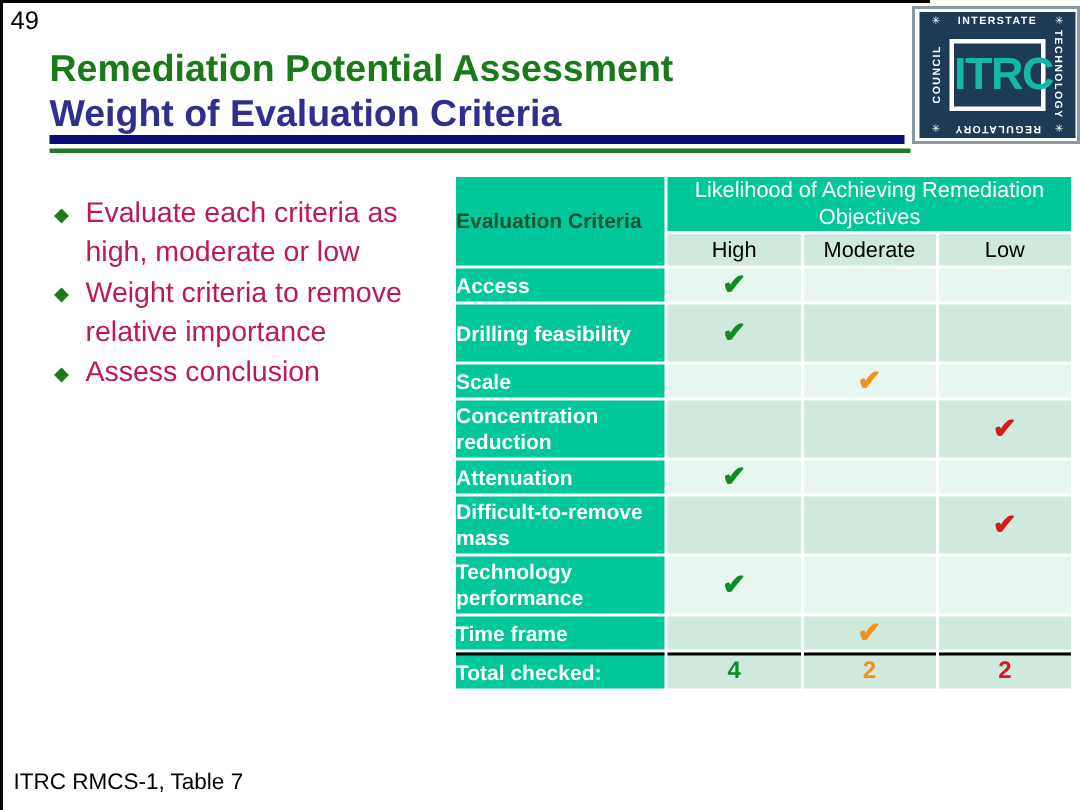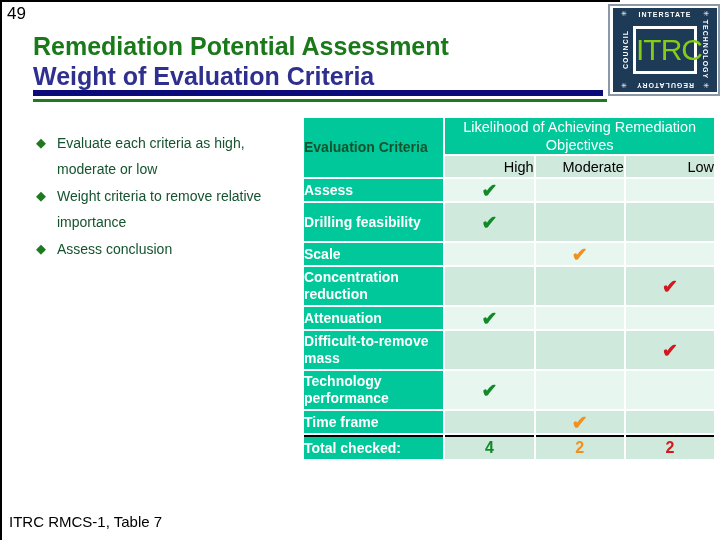--- a/index.html
+++ b/index.html
@@ -103,23 +103,23 @@
   #logo-left  { left: -25px; top: 38px; width: 74px; text-align: center;
                 transform: rotate(-90deg); }
   #logo-right { right: -25px; top: 38px; width: 74px; text-align: center;
                 transform: rotate(90deg); }
   #logo-center {
     position: absolute;
     left: 20px; top: 18px;
     width: 64px; height: 48px;
     border: 3px solid #ffffff;
     box-sizing: border-box;
-    color: #84cc16;
+    color: #14b8a6;
     font-size: 30px;
-    font-weight: normal;
+    font-weight: bold;
     letter-spacing: -1px;
     text-align: center;
     line-height: 42px;
     font-family: "Liberation Sans", sans-serif;
   }
   .logo-star {
     position: absolute;
     color: #ffffff;
     font-size: 7px;
   }
@@ -137,22 +137,22 @@
   }
   .bullet-mark {
     flex: 0 0 auto;
     width: 21px;
     color: #1f7a1f;
     font-size: 13px;
     line-height: 26px;
   }
   .bullet-text {
     flex: 1 1 auto;
-    color: #14532d;
-    font-size: 14px;
+    color: #be185d;
+    font-size: 19px;
     line-height: 26px;
   }
 
   
   #matrix {
     position: absolute;
     left: 300px; top: 114px;
     width: 414px;
     border-collapse: separate;
     border-spacing: 2px;
@@ -180,21 +180,21 @@
     font-weight: normal;
     line-height: 18px;
     text-align: center;
     padding: 3px 2px;
   }
   .sub-head {
     background: #cfe9dd;
     color: #000000;
     font-size: 14.5px;
     font-weight: normal;
-    text-align: right;
+    text-align: center;
     height: 21px;
   }
   .row-label {
     background: #00c89a;
     color: #ffffff;
     font-size: 14px;
     font-weight: bold;
     line-height: 17px;
     text-align: left;
     padding: 2px 0 2px 5px;
@@ -288,21 +288,21 @@
         <th class="span-head" colspan="3">Likelihood of Achieving Remediation Objectives</th>
       </tr>
       <tr id="subhead-row">
           <th class="sub-head">High</th>
           <th class="sub-head">Moderate</th>
           <th class="sub-head">Low</th>
         </tr>
     </thead>
     <tbody id="matrix-body">
         <tr class="shade-a r1">
-          <td class="row-label">Assess</td>
+          <td class="row-label">Access</td>
           <td class="cell"><span class="check-high">✔</span></td>
           <td class="cell"></td>
           <td class="cell"></td>
         </tr>
         <tr class="shade-b r2">
           <td class="row-label">Drilling feasibility</td>
           <td class="cell"><span class="check-high">✔</span></td>
           <td class="cell"></td>
           <td class="cell"></td>
         </tr>

